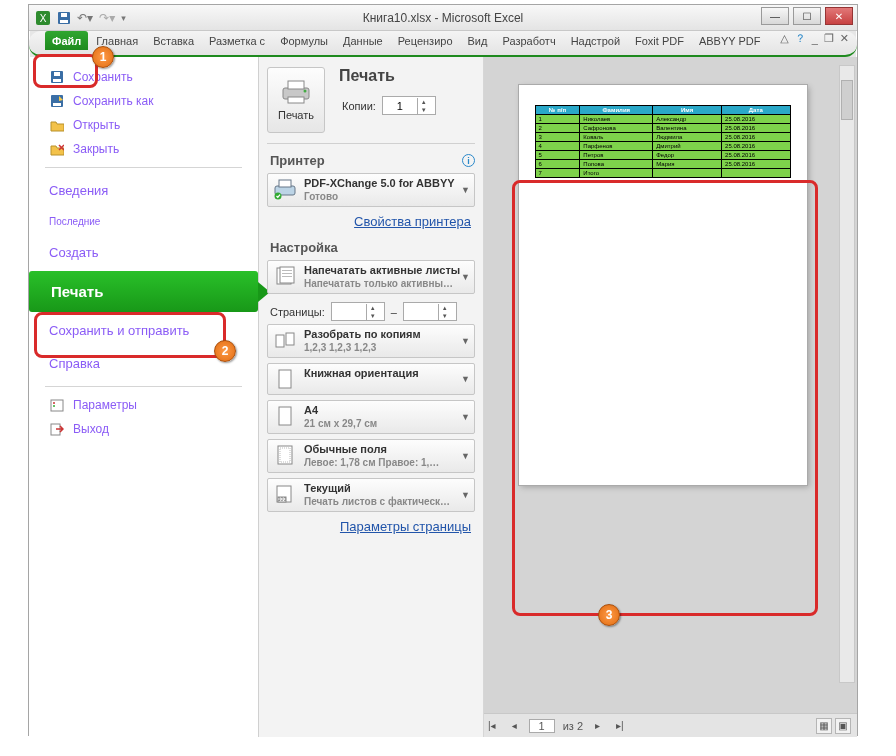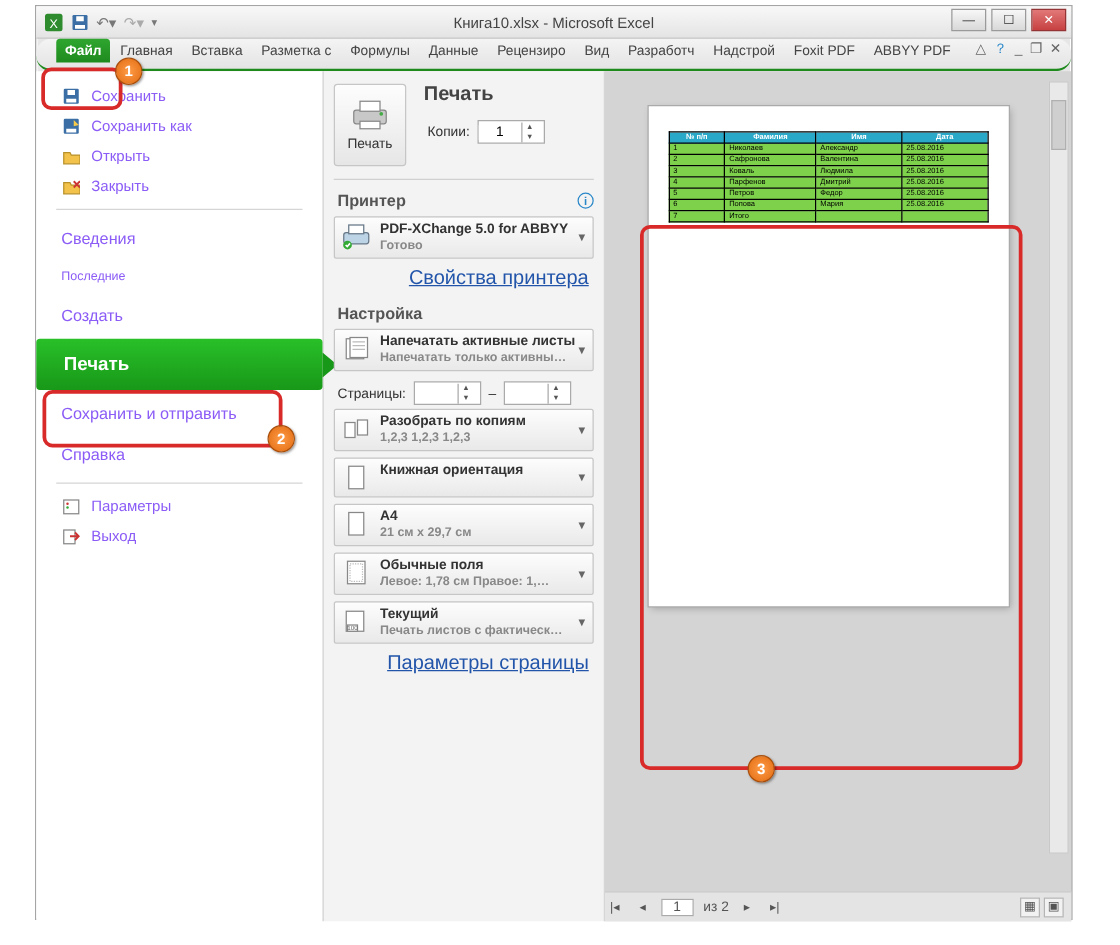--- a/index.html
+++ b/index.html
@@ -25,21 +25,21 @@
 .bn-item .ic { width:16px; height:16px; display:flex; align-items:center; justify-content:center; }
 .backstage-center { width:225px; background:#f3f3f3; border-right:1px solid #d6d6d6; padding:10px 8px; font-size:12px; color:#333; overflow:hidden; }
 .print-head { display:flex; gap:14px; align-items:flex-start; padding-bottom:10px; border-bottom:1px solid #d0d0d0; }
 .print-btn { width:58px; height:66px; background:linear-gradient(#fdfdfd,#e6e6e6); border:1px solid #c6c6c6; border-radius:3px; display:flex; flex-direction:column; align-items:center; justify-content:center; gap:4px; font-size:11px; }
 .sec-label { font-weight:bold; color:#555; padding:9px 0 5px 3px; font-size:13px;gap:24px; }
 .dropdown { background:linear-gradient(#fdfdfd,#e9e9e9); border:1px solid #c6c6c6; border-radius:2px; display:flex; align-items:flex-start; gap:7px; padding:3px 5px; margin-bottom:5px; position:relative; }
 .dropdown .ic { width:24px; height:24px; flex:none; display:flex; align-items:center; justify-content:center; }
 .dropdown .txt { font-size:11px; line-height:13px; overflow:hidden;font-weight:bold;}
 .dropdown .txt .sub { color:#888; font-size:10px;}
 .dropdown .chev { position:absolute; right:4px; top:50%; transform:translateY(-50%); font-size:9px; color:#666; }
-.link-right { text-align:right; color:#2255aa; text-decoration:underline; font-size:16px; padding:2px 4px; cursor:pointer; }
+.link-right { text-align:right; color:#2255aa; text-decoration:underline; font-size:13px; padding:2px 4px; cursor:pointer; }
 .spin { display:flex; border:1px solid #aaa; width:54px; height:19px; background:#fff; align-items:center; }
 .spin input { border:none; width:34px; text-align:center; font-size:11px; outline:none; }
 .spin .sb { display:flex; flex-direction:column; border-left:1px solid #aaa; }
 .spin .sb div { font-size:6px; line-height:8px; padding:0 3px; color:#555; cursor:pointer;}
 .row { display:flex; align-items:center; gap:6px; font-size:11px; padding:3px 3px; }
 .info-ic { margin-left:auto; color:#2a88c9; border:1px solid #2a88c9; border-radius:50%; width:13px; height:13px; font-size:9px; text-align:center; line-height:12px; }
 
 .preview-pane { flex:1; background:#d4d4d4; position:relative; display:flex; flex-direction:column; }
 .preview-scroll { flex:1; overflow:hidden; padding:18px 18px 6px 2px; position:relative;}
 .preview-page { background:#fff; width:288px; height:400px; margin:10px auto; box-shadow:0 0 0 1px #aaa, 2px 2px 6px rgba(0,0,0,0.25); padding:20px 16px; }

